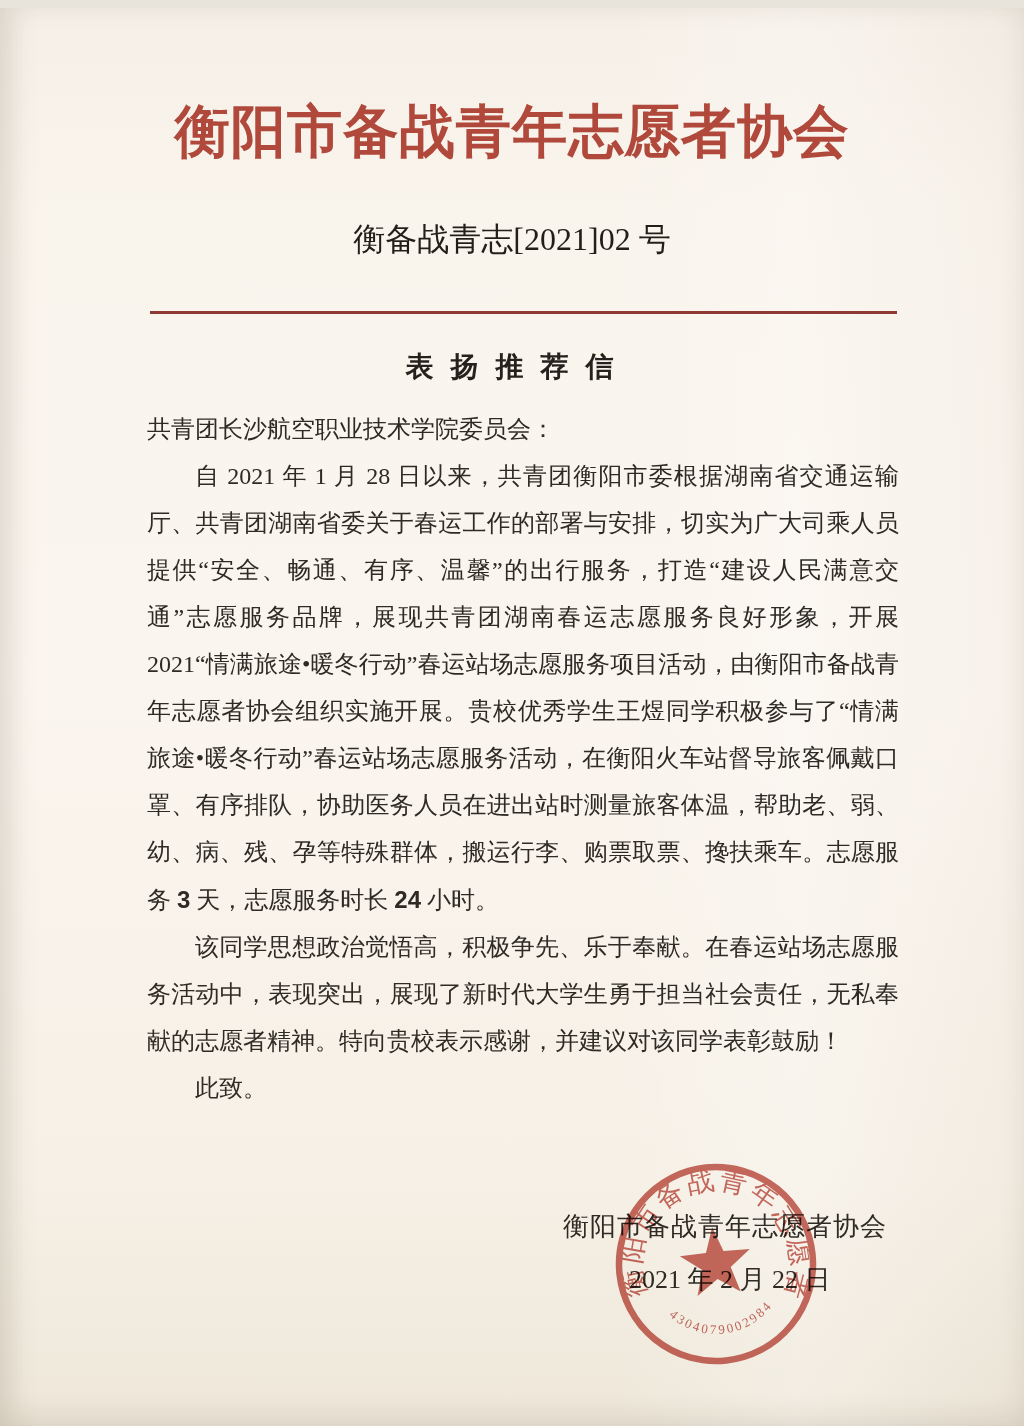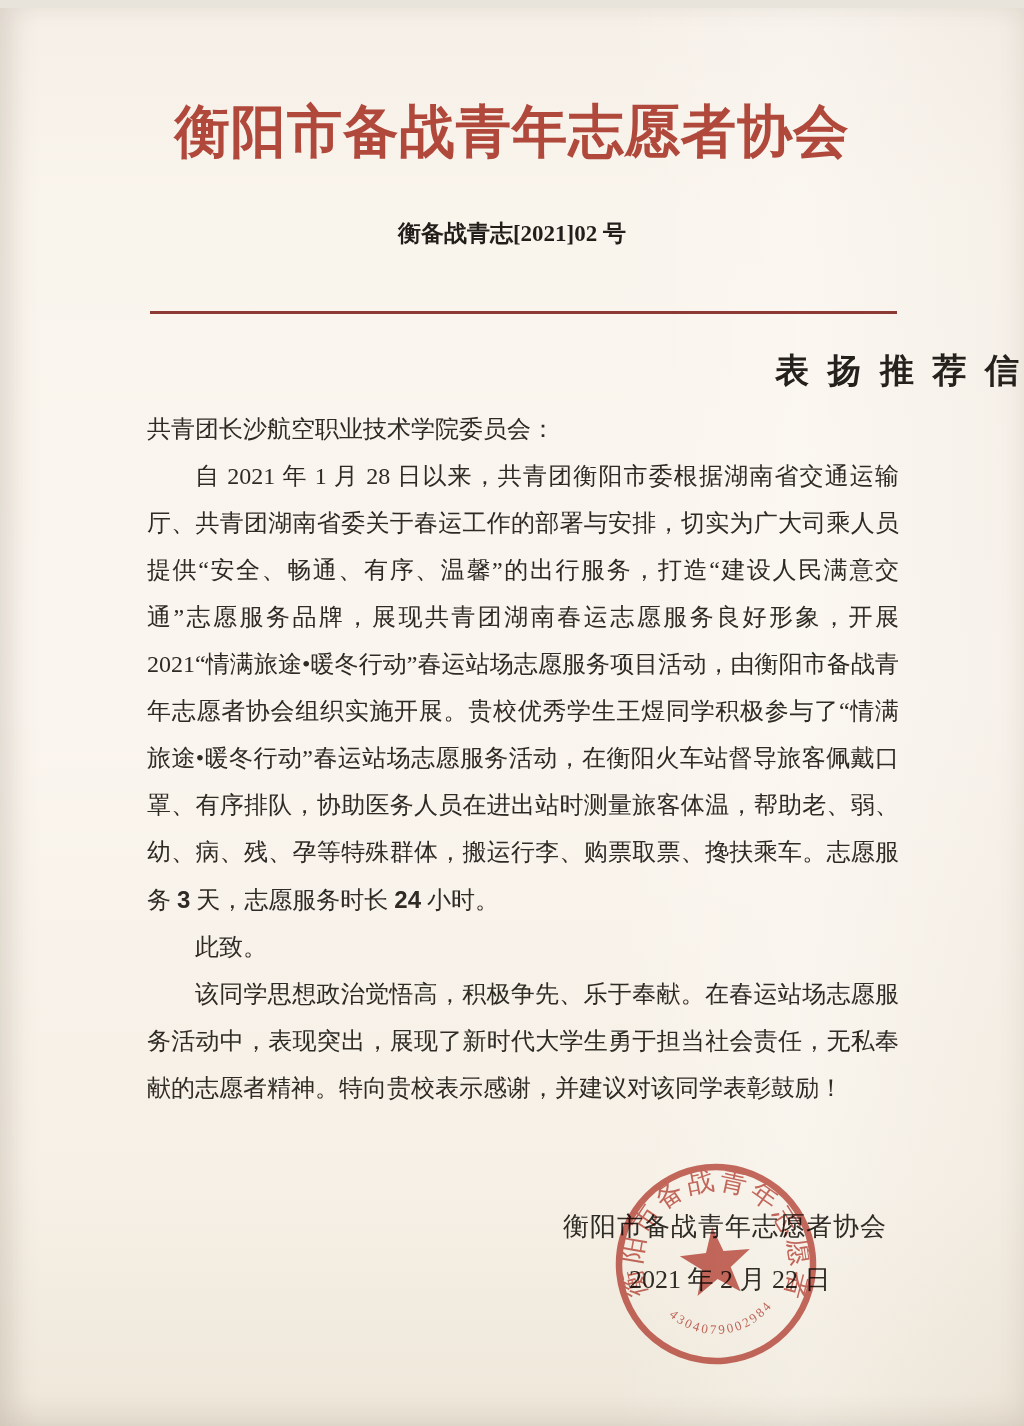--- a/index.html
+++ b/index.html
@@ -19,32 +19,32 @@
     position:absolute;top:86px;left:0;width:100%;
     text-align:center;
     font-size:57px;font-weight:700;
     letter-spacing:1px;
     color:#b0493b;
     transform:scaleX(0.97);
   }
   .doc-num{
     position:absolute;top:210px;left:0;width:100%;
     text-align:center;
-    font-size:23px;font-weight:700;
+    font-size:32px;font-weight:400;
     color:#221e19;
   }
   .rule{
     position:absolute;top:303px;left:150px;
     width:747px;height:3px;
     background:#8e3a34;
   }
   .title{
     position:absolute;top:340px;left:0;width:100%;
-    text-align:right;
-    font-size:34px;font-weight:700;
+    text-align:center;
+    font-size:28px;font-weight:700;
     letter-spacing:5px;
     color:#25211c;
   }
   .body{
     position:absolute;top:398px;left:147px;
     width:752px;
     font-size:24px;line-height:47px;
     text-align:justify;
   }
   .salutation{ text-indent:0; }
@@ -74,22 +74,22 @@
 
   <div class="doc-num">衡备战青志[2021]02 号</div>
 
   <div class="rule"></div>
 
   <div class="title">表 扬 推 荐 信</div>
 
   <div class="body">
     <div class="salutation">共青团长沙航空职业技术学院委员会：</div>
     <p class="para"><span>自 2021 年 1 月 28 日以来，共青团衡阳市委根据湖南省交通运输厅、共青团湖南省委关于春运工作的部署与安排，切实为广大司乘人员提供“安全、畅通、有序、温馨”的出行服务，打造“建设人民满意交通”志愿服务品牌，展现共青团湖南春运志愿服务良好形象，开展 2021“情满旅途•暖冬行动”春运站场志愿服务项目活动，由衡阳市备战青年志愿者协会组织实施开展。贵校优秀学生王煜同学积极参与了“情满旅途•暖冬行动”春运站场志愿服务活动，在衡阳火车站督导旅客佩戴口罩、有序排队，协助医务人员在进出站时测量旅客体温，帮助老、弱、幼、病、残、孕等特殊群体，搬运行李、购票取票、搀扶乘车。志愿服务 </span><span class="num">3</span><span> 天，志愿服务时长 </span><span class="num">24</span><span> 小时。</span></p>
+    <p class="para">该同学思想政治觉悟高，积极争先、乐于奉献。在春运站场志愿服务活动中，表现突出，展现了新时代大学生勇于担当社会责任，无私奉献的志愿者精神。特向贵校表示感谢，并建议对该同学表彰鼓励！</p>
     <p class="para">此致。</p>
-    <p class="para">该同学思想政治觉悟高，积极争先、乐于奉献。在春运站场志愿服务活动中，表现突出，展现了新时代大学生勇于担当社会责任，无私奉献的志愿者精神。特向贵校表示感谢，并建议对该同学表彰鼓励！</p>
   </div>
 
   <div class="sign-name">衡阳市备战青年志愿者协会</div>
   <div class="sign-date">2021 年 2 月 22 日</div>
 
   <svg class="seal" width="260" height="260" viewBox="0 0 260 260" aria-hidden="true">
     <g transform="rotate(-6 130 130)" opacity="0.86">
       <circle cx="130" cy="130" r="97" fill="none" stroke="#c0544a" stroke-width="6.5"></circle>
       <polygon points="130,93 138.8,117.9 165.2,118.6 144.3,134.6 151.7,159.9 130,145 108.3,159.9 115.7,134.6 94.8,118.6 121.2,117.9" fill="#c0544a"></polygon>
       <path id="sealArcTop" d="M 62 162 A 75 75 0 1 1 198 162" fill="none"></path>

